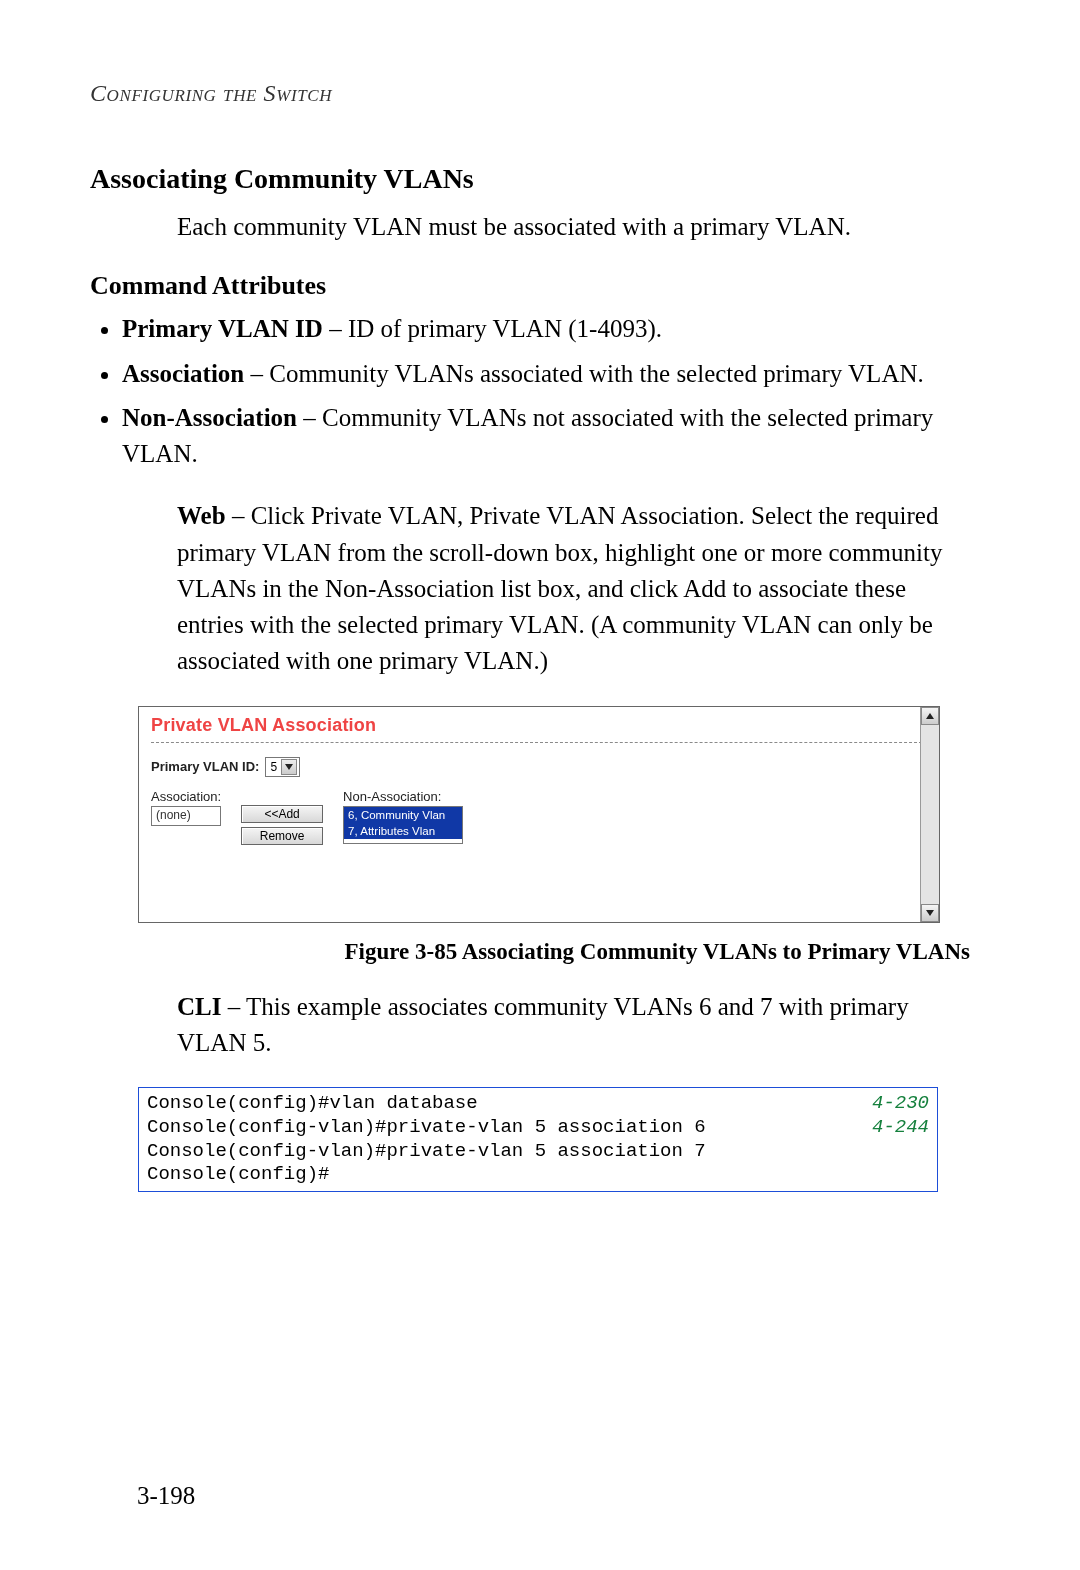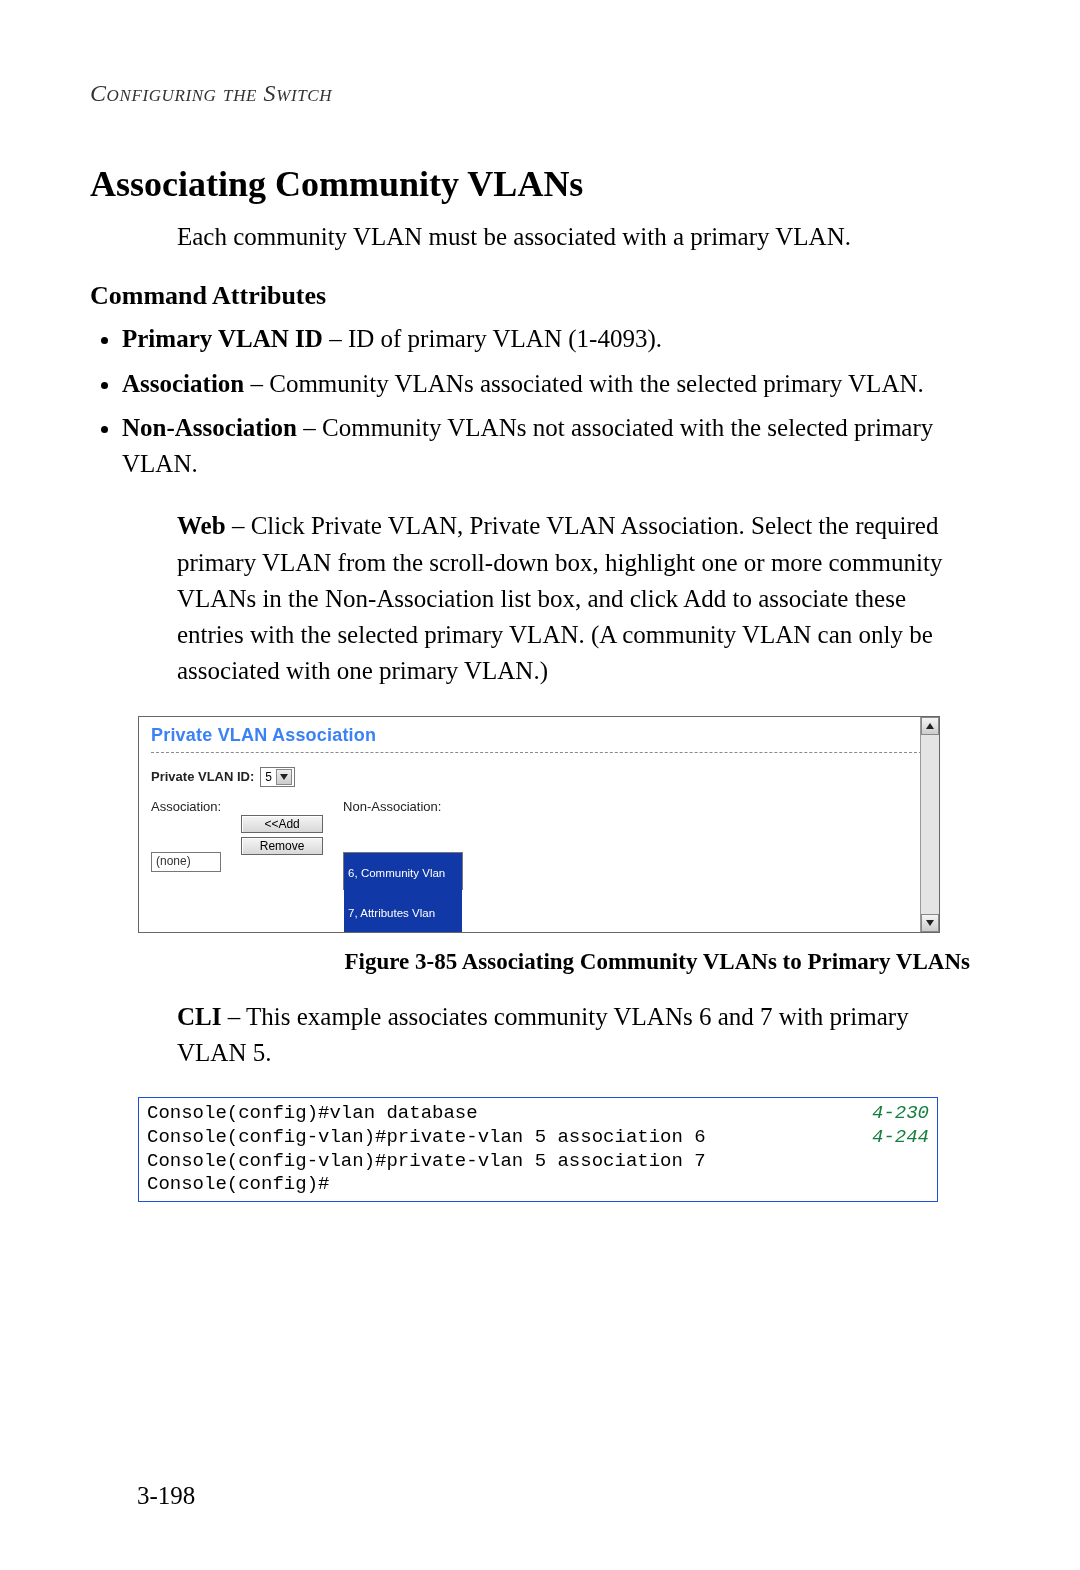--- a/index.html
+++ b/index.html
@@ -21,21 +21,21 @@
     font-variant: small-caps;
     font-style: italic;
     font-family: Georgia, serif;
     font-size: 24px;
     letter-spacing: 0.6px;
     color: #333;
     margin-bottom: 56px;
   }
   .sec-title {
     font-weight: bold;
-    font-size: 36px;
+    font-size: 28px;
     margin: 0 0 14px 0;
   }
   .body-text {
     font-size: 25px;
     line-height: 1.45;
     margin: 0 0 26px 0;
   }
   .indent {
     margin-left: 87px;
   }
@@ -64,21 +64,21 @@
     position: relative;
     background: #fff;
     font-family: Arial, Helvetica, sans-serif;
     overflow: hidden;
   }
   .fig-inner {
     padding: 8px 12px 10px 12px;
   }
   .fig-title {
     font-weight: bold;
-    color: #3b82f6;
+    color: #ef4444;
     font-size: 18px;
     letter-spacing: 0.2px;
     padding-bottom: 6px;
     border-bottom: 1px dashed #8a8a8a;
     margin-bottom: 14px;
   }
   .fig-label {
     font-size: 13px;
     color: #222;
   }
@@ -113,35 +113,34 @@
     flex-direction: column;
     gap: 2px;
   }
   .listbox {
     border: 1px solid #777;
     background: #fff;
     font-size: 12px;
     color: #333;
     box-sizing: border-box;
     padding: 0;
-    margin-top: 36px;
   }
   .listbox.assoc {
     width: 70px;
     height: 20px;
     padding: 1px 4px;
   }
   .listbox.nonassoc {
     width: 120px;
     height: 38px;
   }
   .listbox .opt {
     background: #1038a6;
     color: #fff;
-    padding: 12px 4px;
+    padding: 0 4px;
     line-height: 16px;
     font-size: 11.5px;
     white-space: nowrap;
   }
   .btncol {
     display: flex;
     flex-direction: column;
     gap: 4px;
     padding-top: 16px;
   }
@@ -242,21 +241,21 @@
 
   <p class="body-text indent">
     <span class="b">Web</span><span> – Click Private VLAN, Private VLAN Association. Select the required primary VLAN from the scroll-down box, highlight one or more community VLANs in the Non-Association list box, and click Add to associate these entries with the selected primary VLAN. (A community VLAN can only be associated with one primary VLAN.)</span>
   </p>
 
   <div class="fig">
     <div class="fig-inner">
       <div class="fig-title">Private VLAN Association</div>
 
       <div style="margin-bottom:12px; display:flex; align-items:center; gap:6px;">
-        <span class="fig-label" style="font-weight:bold;">Private VLAN ID:</span>
+        <span class="fig-label" style="font-weight:bold;">Primary VLAN ID:</span>
         <span class="select-shell">
           <span>5</span>
           <span class="select-btn">
             <svg width="8" height="6" viewBox="0 0 8 6">
                 <polygon points="0,0 8,0 4,6" fill="#222"></polygon>
               </svg>
           </span>
         </span>
       </div>
 

